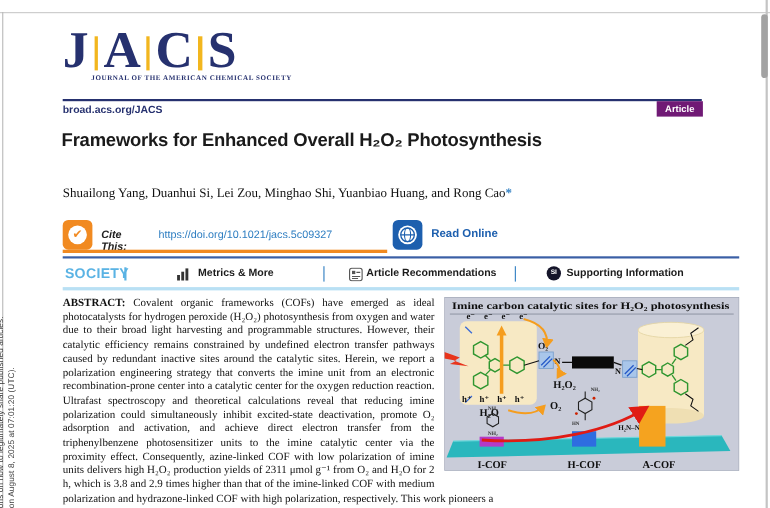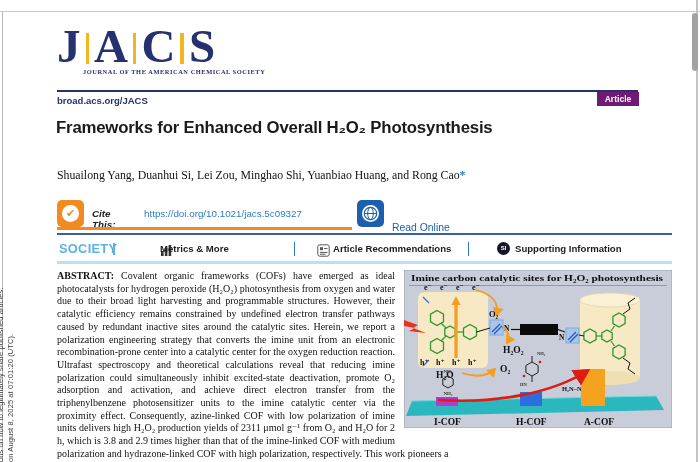--- a/index.html
+++ b/index.html
@@ -34,21 +34,21 @@
   
   .cite{position:absolute;left:57px;top:200px;height:27px;}
   .cite-ico{position:absolute;left:0;top:0;width:27px;height:27px;background:#f18a21;border-radius:5px;}
   .cite-ico .circ{position:absolute;left:5px;top:5px;width:17px;height:17px;background:#fff;border-radius:50%;
                   text-align:center;line-height:17px;font-size:11px;font-weight:bold;color:#f18a21;}
   .cite-lbl{position:absolute;left:35px;top:8px;font-size:9.8px;font-weight:bold;color:#222;font-style:italic;}
   .cite-doi{position:absolute;left:87px;top:8px;font-size:9.8px;color:#2d7dc1;cursor:pointer;}
   .cite-underline{position:absolute;left:57px;top:227px;width:295px;height:2.5px;background:#f18a21;}
   .ro{position:absolute;left:357px;top:200px;height:27px;cursor:pointer;}
   .ro-ico{position:absolute;left:0;top:0;width:27px;height:27px;background:#1d5fae;border-radius:5px;}
-  .ro-lbl{position:absolute;left:35px;top:22px;font-size:10.4px;font-weight:normal;color:#1d5fae;white-space:nowrap;}
+  .ro-lbl{position:absolute;left:35px;top:7px;font-size:10.4px;font-weight:bold;color:#1d5fae;white-space:nowrap;}
   .rule-blue{position:absolute;left:57px;top:233px;width:615px;height:1.5px;background:#3a5fa5;}
   
   .nav{position:absolute;left:0;top:240px;width:700px;height:20px;}
   .access{position:absolute;left:59px;top:1px;font-size:12.8px;font-weight:bold;color:#5ab3e4;
           letter-spacing:.3px;cursor:pointer;}
   .access-bar{position:absolute;left:113px;top:3px;width:2px;height:12px;background:#5ab3e4;}
   .nav-item{position:absolute;top:3px;font-size:9.6px;font-weight:bold;color:#1c1c1c;cursor:pointer;}
   .nav-div{position:absolute;top:2px;width:1.2px;height:14px;background:#2d7dc1;}
   .nav-ico{position:absolute;top:3px;}
   .si-circle{position:absolute;left:497px;top:2px;width:13px;height:13px;border-radius:50%;background:#15152a;
@@ -119,21 +119,21 @@
   <div class="nav">
     <span class="access">SOCIETY</span>
     <span class="access-bar"></span>
     <span class="nav-ico" style="left:160px;">
       <svg width="13" height="13" viewBox="0 0 13 13">
         <rect x="1" y="7" width="2.6" height="5" fill="#333"></rect>
         <rect x="4.8" y="4" width="2.6" height="8" fill="#333"></rect>
         <rect x="8.6" y="1" width="2.6" height="11" fill="#333"></rect>
       </svg>
     </span>
-    <span class="nav-item" style="left:160px;">Metrics &amp; More</span>
+    <span class="nav-item" style="left:180px;">Metrics &amp; More</span>
     <span class="nav-div" style="left:294px;"></span>
     <span class="nav-ico" style="left:317px;">
       <svg width="13" height="13" viewBox="0 0 13 13">
         <rect x="0.8" y="0.8" width="11.4" height="11.4" rx="2" fill="none" stroke="#555" stroke-width="1"></rect>
         <rect x="3" y="3.2" width="3" height="3" fill="#555"></rect>
         <line x1="7" y1="4.6" x2="10.5" y2="4.6" stroke="#555" stroke-width="1"></line>
         <line x1="3" y1="8.4" x2="10.5" y2="8.4" stroke="#555" stroke-width="1"></line>
         <line x1="3" y1="10.2" x2="8.5" y2="10.2" stroke="#555" stroke-width="1"></line>
       </svg>
     </span>

